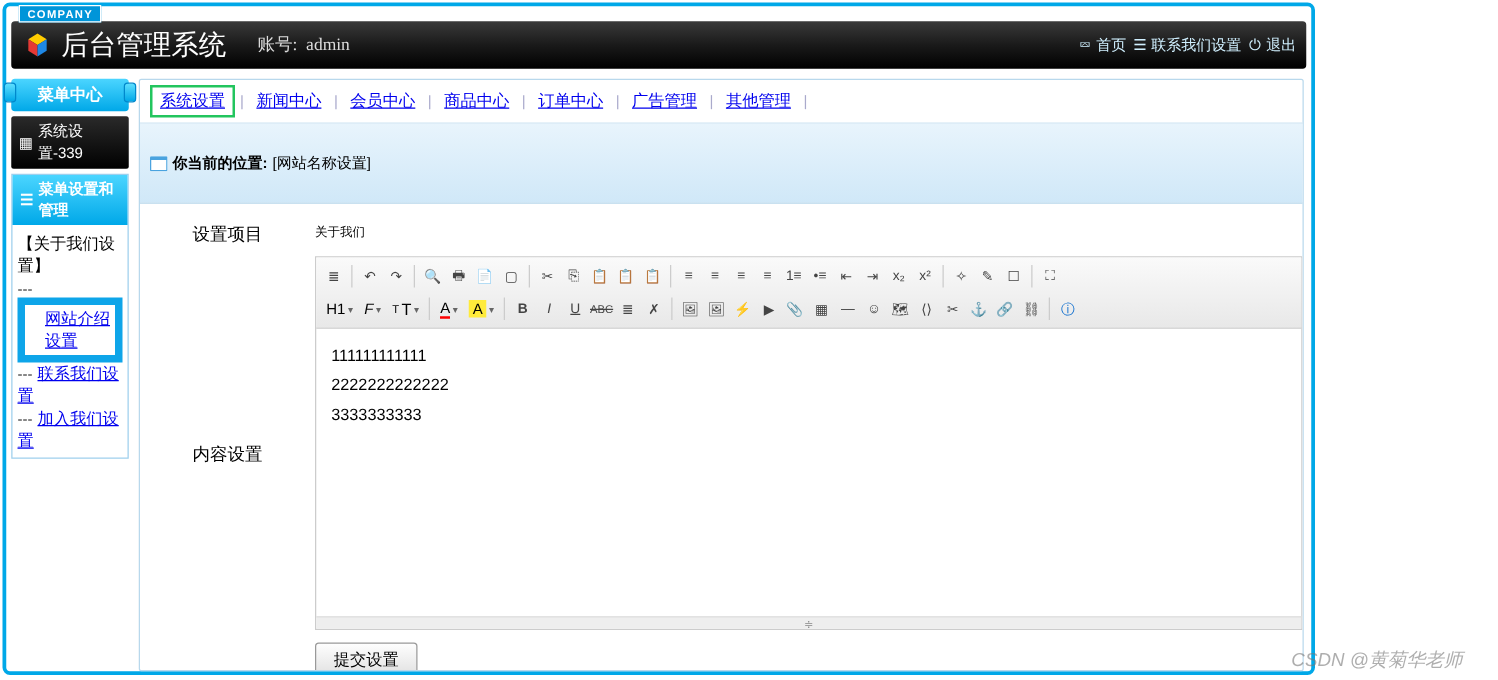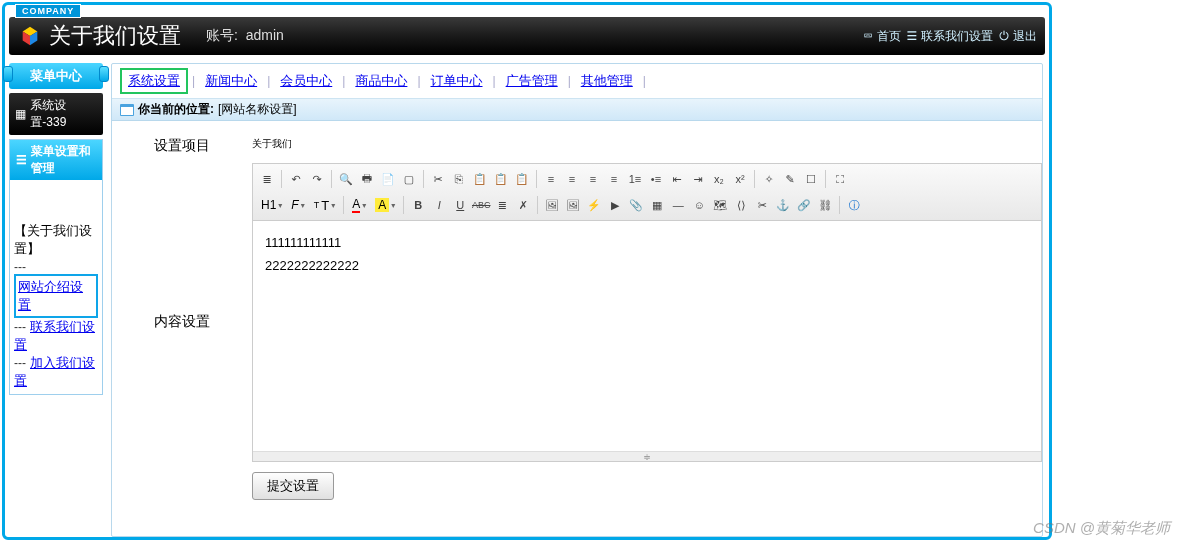--- a/index.html
+++ b/index.html
@@ -6,52 +6,52 @@
 body { font-family: Arial, "Microsoft YaHei", sans-serif; font-size: 12px; background: #fff; width: 1198px; height: 544px; overflow: hidden; position: relative; }
 
 .outer-frame { border: 3px solid #00a8e8; border-radius: 6px; width: 1050px; height: 538px; margin: 2px; background: #fff; position: relative; }
 
 .company-tag { position: absolute; top: -1px; left: 10px; background: #0095d9; color: #fff; font-size: 9px; padding: 1px 6px; border: 1px solid #fff; z-index: 10; font-weight: bold; letter-spacing: 1px; }
 
 .header-bar { height: 38px; background: linear-gradient(to bottom, #3a3a3a 0%, #1a1a1a 50%, #000 100%); margin: 12px 4px 0 4px; border-radius: 3px; display: flex; align-items: center; color: #fff; position: relative; }
 .logo-cube { width: 22px; height: 22px; margin-left: 10px; margin-right: 8px; display: flex; align-items: center; justify-content: center; }
 .logo-cube svg { width: 22px; height: 22px; }
 .sys-title { font-size: 22px; font-weight: 300; color: #fff; }
-.account { margin-left: 25px; font-size: 14px; color: #ddd; }
+.account { margin-left: 25px; font-size: 14px; color: #ddd; font-family: Liberation Serif, serif; }
 .header-right { position: absolute; right: 8px; display: flex; align-items: center; gap: 4px; }
 .hlink { color: #d0f0ff; font-size: 12px; display: flex; align-items: center; gap: 2px; text-decoration: none; cursor: pointer; }
 .hicon { width: 14px; height: 14px; display: inline-flex; align-items: center; justify-content: center; }
 
 .body-area { display: flex; margin-top: 8px; height: calc(100% - 58px); }
 
 .left-col { width: 168px; margin-left: 4px; }
 .menu-center-btn { background: linear-gradient(to bottom, #4bd5ff, #00a8e8); color: #fff; text-align: center; padding: 4px 0; border-radius: 3px; font-size: 13px; font-weight: bold; position: relative; margin-bottom: 4px; }
 .knob { position: absolute; width: 10px; height: 16px; background: linear-gradient(to bottom, #5ddfff, #00a8e8); border: 1px solid #0088cc; border-radius: 3px; top: 3px; }
 .knob.left { left: -6px; }
 .knob.right { right: -6px; }
 
 .tree-bar { background: linear-gradient(to bottom, #2a2a2a, #000); color: #fff; padding: 4px 6px; font-size: 12px; border-radius: 2px; display: flex; align-items: center; gap: 4px; }
 .tree-icon { display: inline-block; }
 
 .panel { border: 1px solid #9ecfed; margin-top: 4px; background: #fff; }
 .panel-head { background: linear-gradient(to bottom, #4bd5ff, #00a8e8); color: #fff; padding: 3px 6px; font-size: 12px; font-weight: bold; display: flex; align-items: center; gap: 4px; }
 .panel-body { padding: 4px; }
-.group-title { font-size: 13px; color: #000; padding: 2px 0; margin-top: 36px; }
+.group-title { font-size: 13px; color: #000; padding: 2px 0; }
 .tree-item { font-size: 13px; color: #0000ee; text-decoration: underline; padding: 4px 0 4px 4px; cursor: pointer; }
-.tree-item.sel { border: 2px solid #0ea5e9; padding: 2px 2px 2px 2px; display: inline-block; }
+.tree-item.sel { border: 6px solid #0ea5e9; padding: 2px 2px 2px 16px; display: inline-block; }
 .dash { color: #333; text-decoration: none; }
 
 .right-col { flex: 1; margin-left: 8px; margin-right: 6px; border: 1px solid #b8d8ec; border-radius: 2px; background: #fff; display: flex; flex-direction: column; }
 
 .tab-row { padding: 4px 8px; border-bottom: 1px solid #cde4f2; display: flex; gap: 4px; align-items: center; }
 .tab { color: #0000ee; text-decoration: underline; font-size: 13px; padding: 2px 6px; cursor: pointer; }
 .tab.active { border: 2px solid #22c55e; }
 .tab-sep { color: #aac; }
 
-.breadcrumb { background: linear-gradient(to bottom, #e8f4fc, #d0e8f8); padding: 2px 8px; font-size: 12px; border-bottom: 1px solid #b8d8ec; display: flex; align-items: center; gap: 4px; }
+.breadcrumb { background: linear-gradient(to bottom, #e8f4fc, #d0e8f8); padding: 23px 8px; font-size: 12px; border-bottom: 1px solid #b8d8ec; display: flex; align-items: center; gap: 4px; }
 .bc-icon { width: 14px; height: 12px; }
 
 .content-area { padding: 10px 0 2px 0; flex: 1; overflow: hidden; }
 .form-row { display: flex; align-items: flex-start; margin-bottom: 8px; }
 .form-label { width: 140px; text-align: center; font-size: 14px; padding-top: 6px; }
 .form-val { flex: 1; font-size: 10px; padding-top: 6px; }
 
 .editor-wrap { border: 1px solid #ccc; width: 790px; background: #fff; }
 .toolbar { background: linear-gradient(to bottom, #fafafa, #e8e8e8); border-bottom: 1px solid #ccc; padding: 3px 4px; display: flex; flex-wrap: wrap; gap: 2px; align-items: center; }
 .tb-row { display: flex; gap: 1px; align-items: center; flex-wrap: wrap; width: 100%; padding: 2px 0; }
@@ -77,21 +77,21 @@
   <div class="company-tag">COMPANY</div>
 
   <div class="header-bar">
     <div class="logo-cube">
       <svg viewBox="0 0 24 24">
           <polygon points="12,2 20,7 12,12 4,7" fill="#ffcc00"></polygon>
           <polygon points="4,7 12,12 12,22 4,17" fill="#e53935"></polygon>
           <polygon points="20,7 12,12 12,22 20,17" fill="#1e88e5"></polygon>
         </svg>
     </div>
-    <div class="sys-title">关于我们设置</div>
+    <div class="sys-title">后台管理系统</div>
     <div class="account">
       <span>账号:</span>&nbsp;&nbsp;<span>admin</span>
     </div>
     <div class="header-right">
       <a class="hlink">
           <span class="hicon">⮹</span>
           <span>首页</span>
         </a>
       <a class="hlink">
           <span class="hicon">☰</span>
@@ -254,20 +254,21 @@
                   <span class="tbtn">⚓</span>
                   <span class="tbtn">🔗</span>
                   <span class="tbtn">⛓</span>
                   <span class="tsep"></span>
                   <span class="tbtn" style="color:#06c">ⓘ</span>
                 </div>
               </div>
               <div class="editor-body">
                 <p>111111111111</p>
                 <p>2222222222222</p>
+                <p>3333333333</p>
               </div>
               <div class="resize-bar">≑</div>
             </div>
             <div class="submit-row">
               <button class="submit-btn">提交设置</button>
             </div>
           </div>
         </div>
       </div>
     </div>

